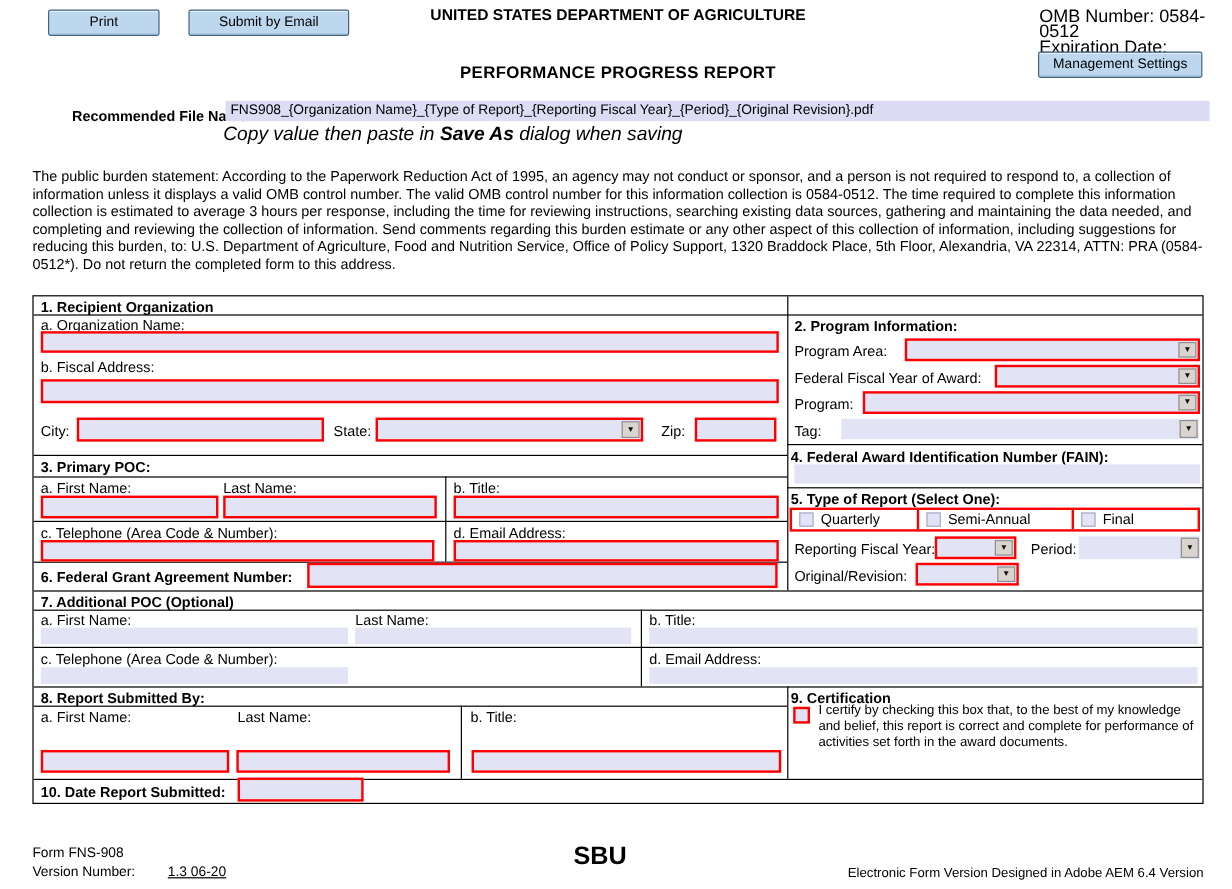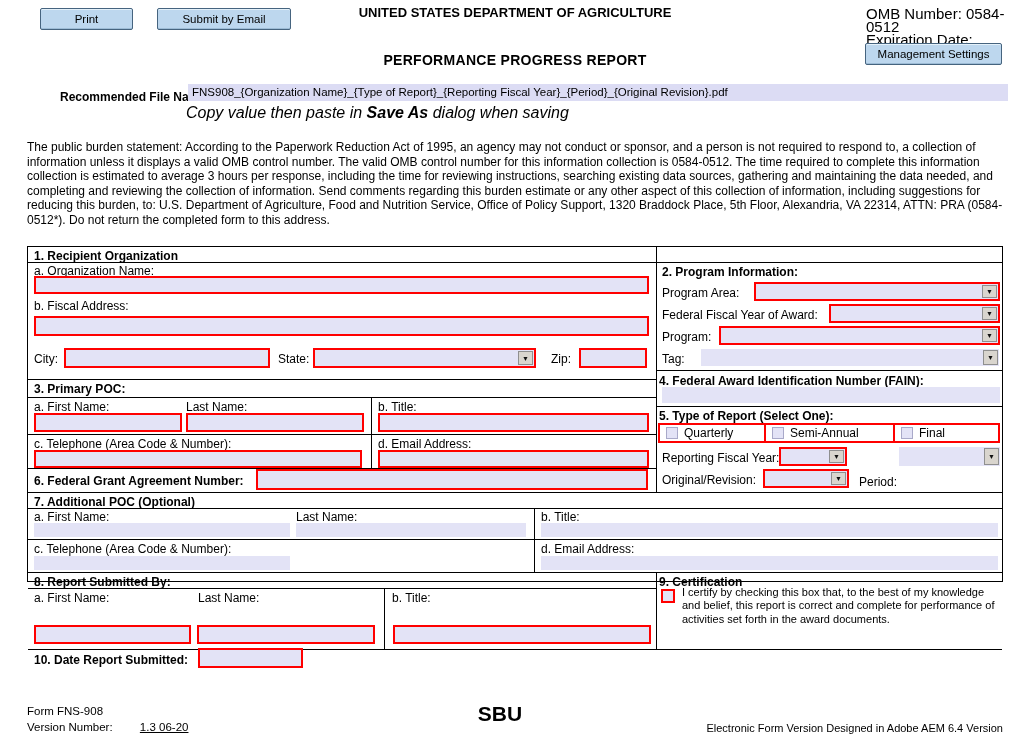--- a/index.html
+++ b/index.html
@@ -46,21 +46,21 @@
   <div class="btn abs" style="left:865px;top:43px;width:137px;height:22px;">Management Settings</div>
 
   <div class="abs b" style="left:27px;top:90px;font-size:12px;padding-left:33px;">Recommended File Name:</div>
   <div class="abs" style="left:188px;top:84px;width:820px;height:17px;background:#dcdcf4;font-size:11.5px;line-height:17px;padding:0 4px;white-space:nowrap;overflow:hidden;">FNS908_{Organization Name}_{Type of Report}_{Reporting Fiscal Year}_{Period}_{Original Revision}.pdf</div>
   <div class="abs i" style="left:186px;top:104px;font-size:16px;">
     <span>Copy value then paste in </span><span class="b">Save As</span><span> dialog when saving</span>
   </div>
 
   <div class="abs" style="left:27px;top:140px;width:978px;font-size:12px;line-height:14.6px;">The public burden statement: According to the Paperwork Reduction Act of 1995, an agency may not conduct or sponsor, and a person is not required to respond to, a collection of information unless it displays a valid OMB control number. The valid OMB control number for this information collection is 0584-0512. The time required to complete this information collection is estimated to average 3 hours per response, including the time for reviewing instructions, searching existing data sources, gathering and maintaining the data needed, and completing and reviewing the collection of information. Send comments regarding this burden estimate or any other aspect of this collection of information, including suggestions for reducing this burden, to: U.S. Department of Agriculture, Food and Nutrition Service, Office of Policy Support, 1320 Braddock Place, 5th Floor, Alexandria, VA 22314, ATTN: PRA (0584-0512*). Do not return the completed form to this address.</div>
 
-  <div class="abs" style="left:27px;top:246px;width:976px;height:336px;border:1px solid #000;">
+  <div class="abs" style="left:27px;top:246px;width:976px;height:424px;border:1px solid #000;">
 
     <div class="hline" style="left:0;top:15px;width:974px;"></div>
     <div class="vline" style="left:628px;top:0;height:245px;"></div>
     <div class="hline" style="left:0;top:132px;width:628px;"></div>
     <div class="hline" style="left:0;top:150px;width:628px;"></div>
     <div class="hline" style="left:0;top:187px;width:628px;"></div>
     <div class="hline" style="left:0;top:221px;width:628px;"></div>
     <div class="vline" style="left:343px;top:150px;height:71px;"></div>
     <div class="hline" style="left:628px;top:123px;width:346px;"></div>
     <div class="hline" style="left:628px;top:159px;width:346px;"></div>
@@ -129,21 +129,21 @@
       <div class="cb" style="left:112px;top:2px;"></div>
       <div class="lbl" style="left:130px;top:1px;">Semi-Annual</div>
       <div class="abs" style="left:233px;top:0;width:2px;height:16px;background:#ff0000;"></div>
       <div class="cb" style="left:241px;top:2px;"></div>
       <div class="lbl" style="left:259px;top:1px;">Final</div>
     </div>
     <div class="lbl" style="left:634px;top:204px;">Reporting Fiscal Year:</div>
     <div class="combo req" style="left:751px;top:200px;width:68px;height:19px;">
       <span class="arrow">▼</span>
     </div>
-    <div class="lbl" style="left:831px;top:204px;margin-top:24px;">Period:</div>
+    <div class="lbl" style="left:831px;top:204px;">Period:</div>
     <div class="combo" style="left:871px;top:200px;width:101px;height:19px;">
       <span class="arrow">▼</span>
     </div>
     <div class="lbl" style="left:634px;top:226px;">Original/Revision:</div>
     <div class="combo req" style="left:735px;top:222px;width:86px;height:19px;">
       <span class="arrow">▼</span>
     </div>
 
     <div class="hdr" style="left:6px;top:227px;">6. Federal Grant Agreement Number:</div>
     <input class="field req" style="left: 228px; top: 222px; width: 392px; height: 21px;">

